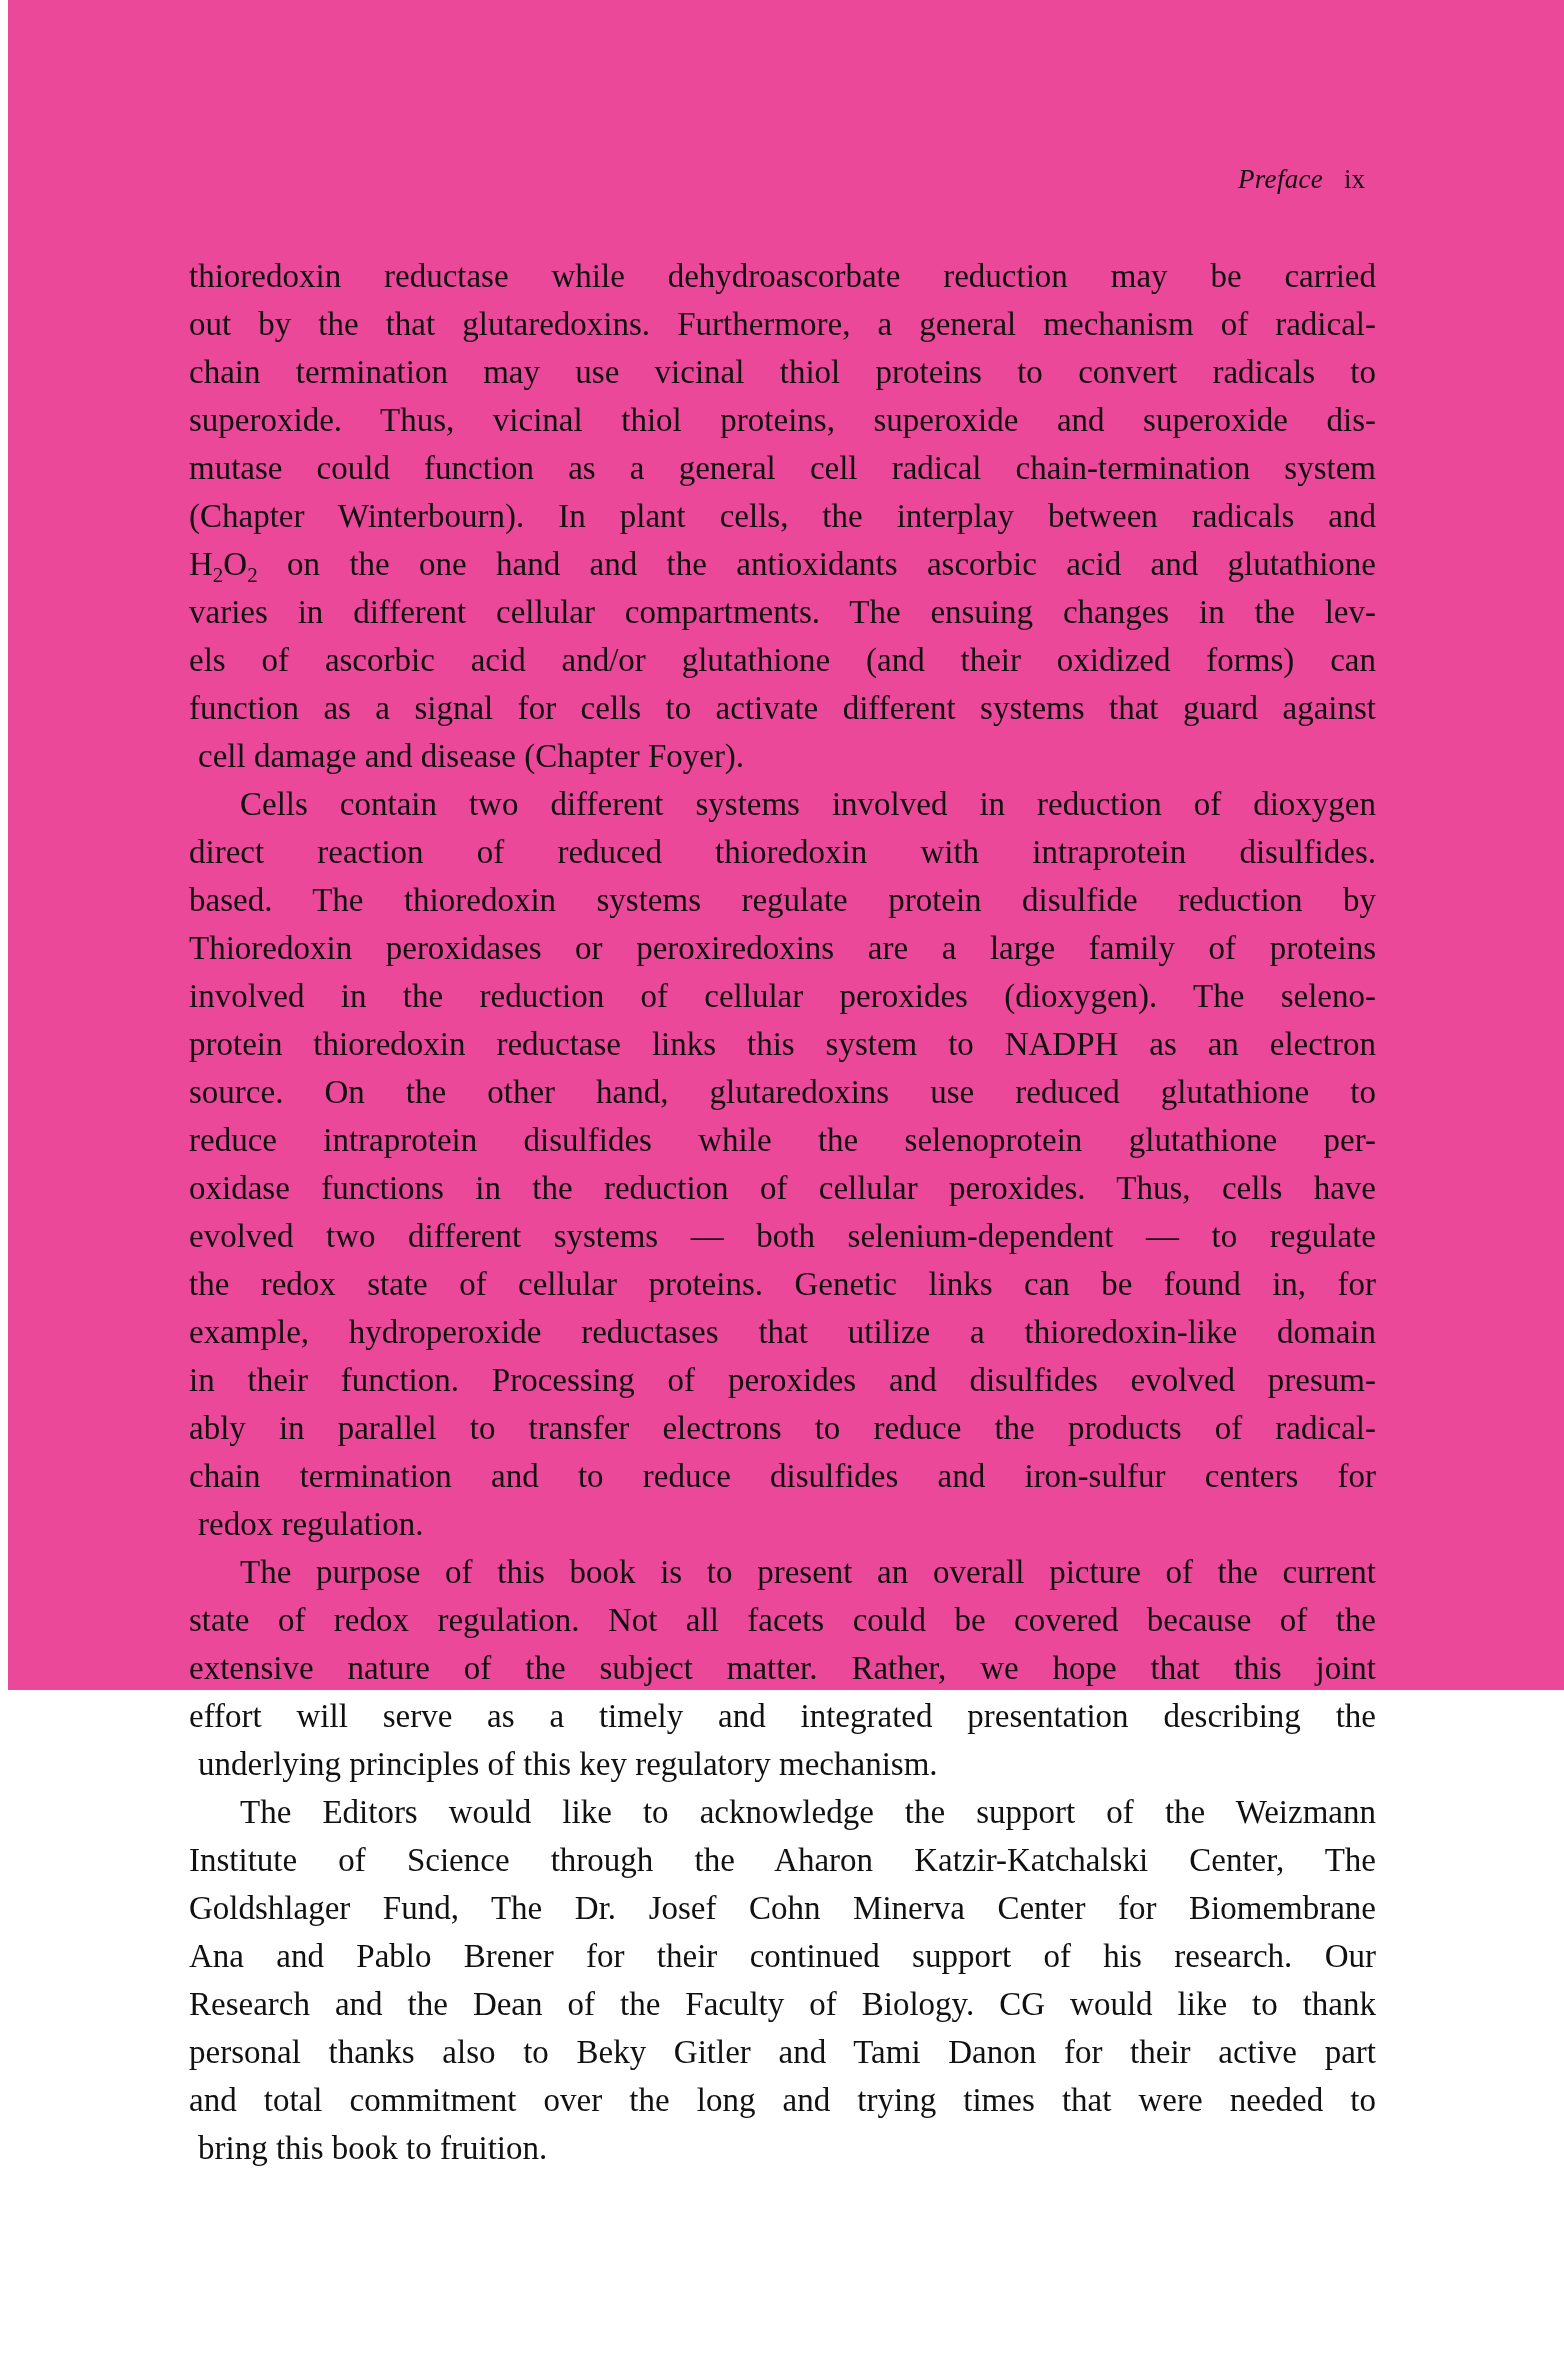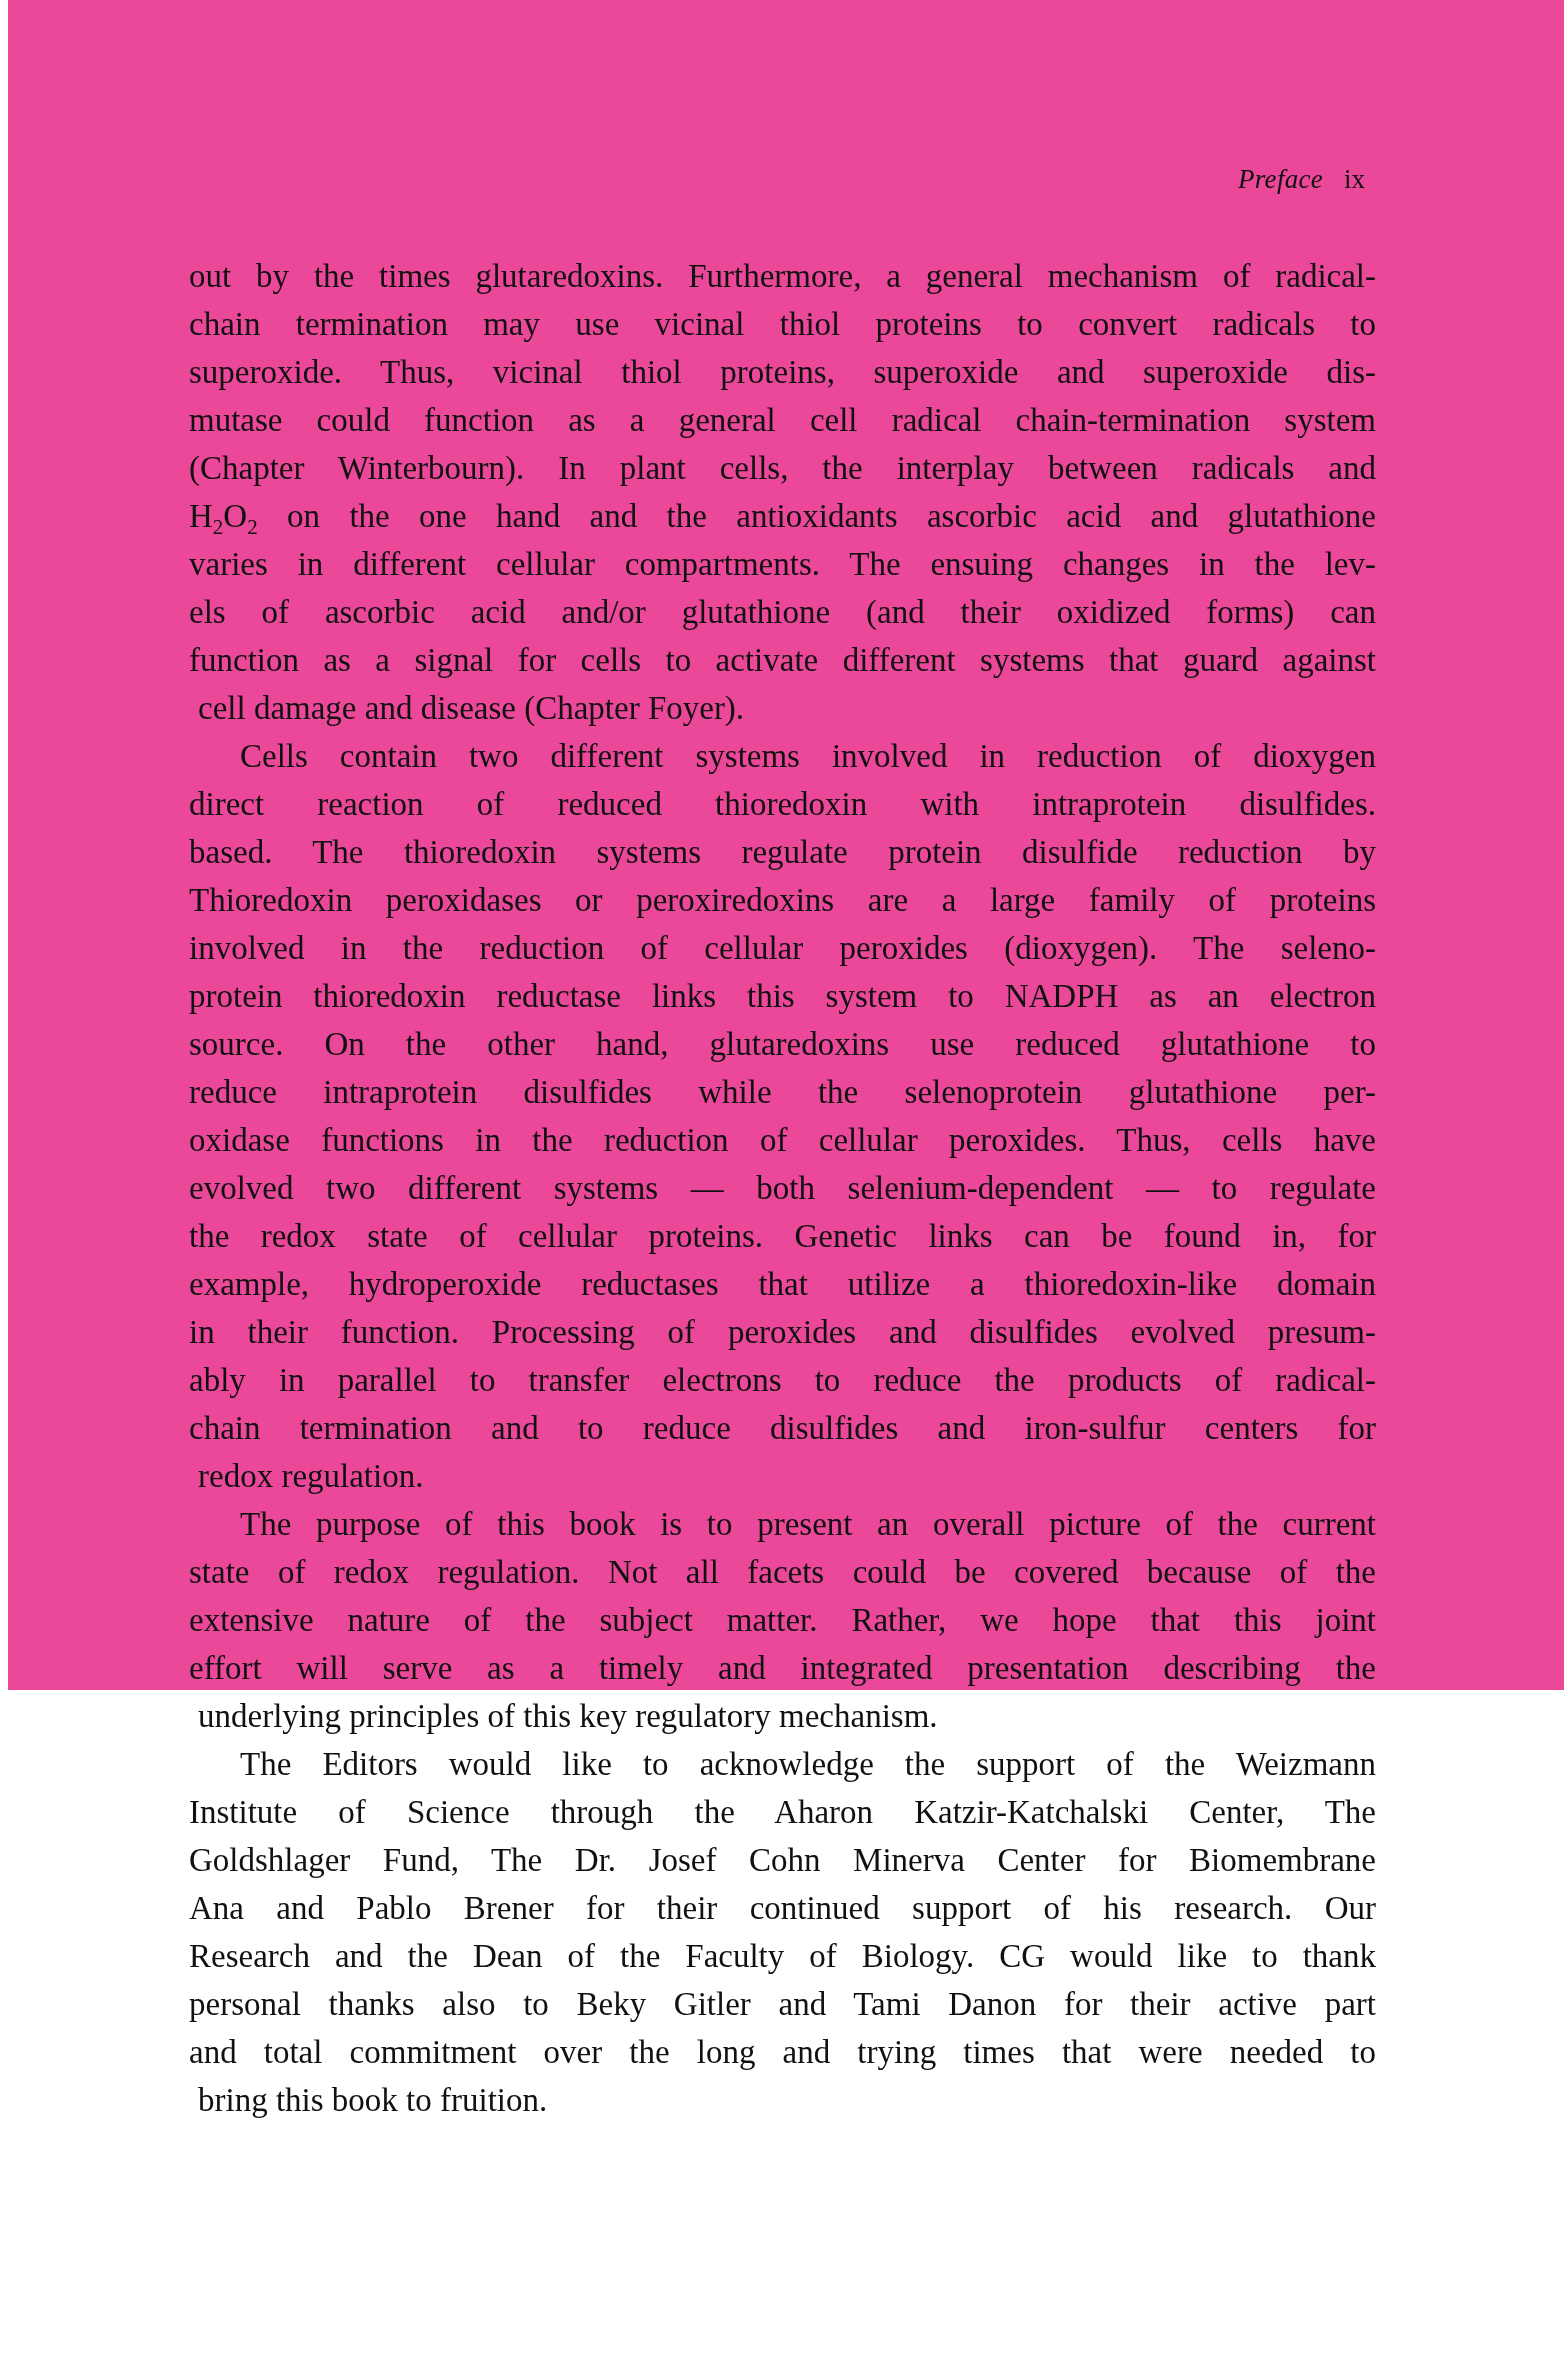--- a/index.html
+++ b/index.html
@@ -78,21 +78,22 @@
 
 <div class="page">
 
   <div class="running-head">
     <span class="rh-title">Preface</span><span class="rh-folio">ix</span>
   </div>
 
   <div class="body-text">
 
     <div class="paragraph">
-      <span class="line">out by the times glutaredoxins. Furthermore, a general mechanism of radical-</span>
+      <span class="line">thioredoxin reductase while dehydroascorbate reduction may be carried</span>
+      <span class="line">out by the that glutaredoxins. Furthermore, a general mechanism of radical-</span>
       <span class="line">chain termination may use vicinal thiol proteins to convert radicals to</span>
       <span class="line">superoxide. Thus, vicinal thiol proteins, superoxide and superoxide dis-</span>
       <span class="line">mutase could function as a general cell radical chain-termination system</span>
       <span class="line">(Chapter Winterbourn). In plant cells, the interplay between radicals and</span>
       <span class="line"><span>H</span><sub class="chem">2</sub><span>O</span><sub class="chem">2</sub><span> on the one hand and the antioxidants ascorbic acid and glutathione</span></span>
       <span class="line">varies in different cellular compartments. The ensuing changes in the lev-</span>
       <span class="line">els of ascorbic acid and/or glutathione (and their oxidized forms) can</span>
       <span class="line">function as a signal for cells to activate different systems that guard against</span>
       <span class="line last">cell damage and disease (Chapter Foyer).</span>
     </div>

